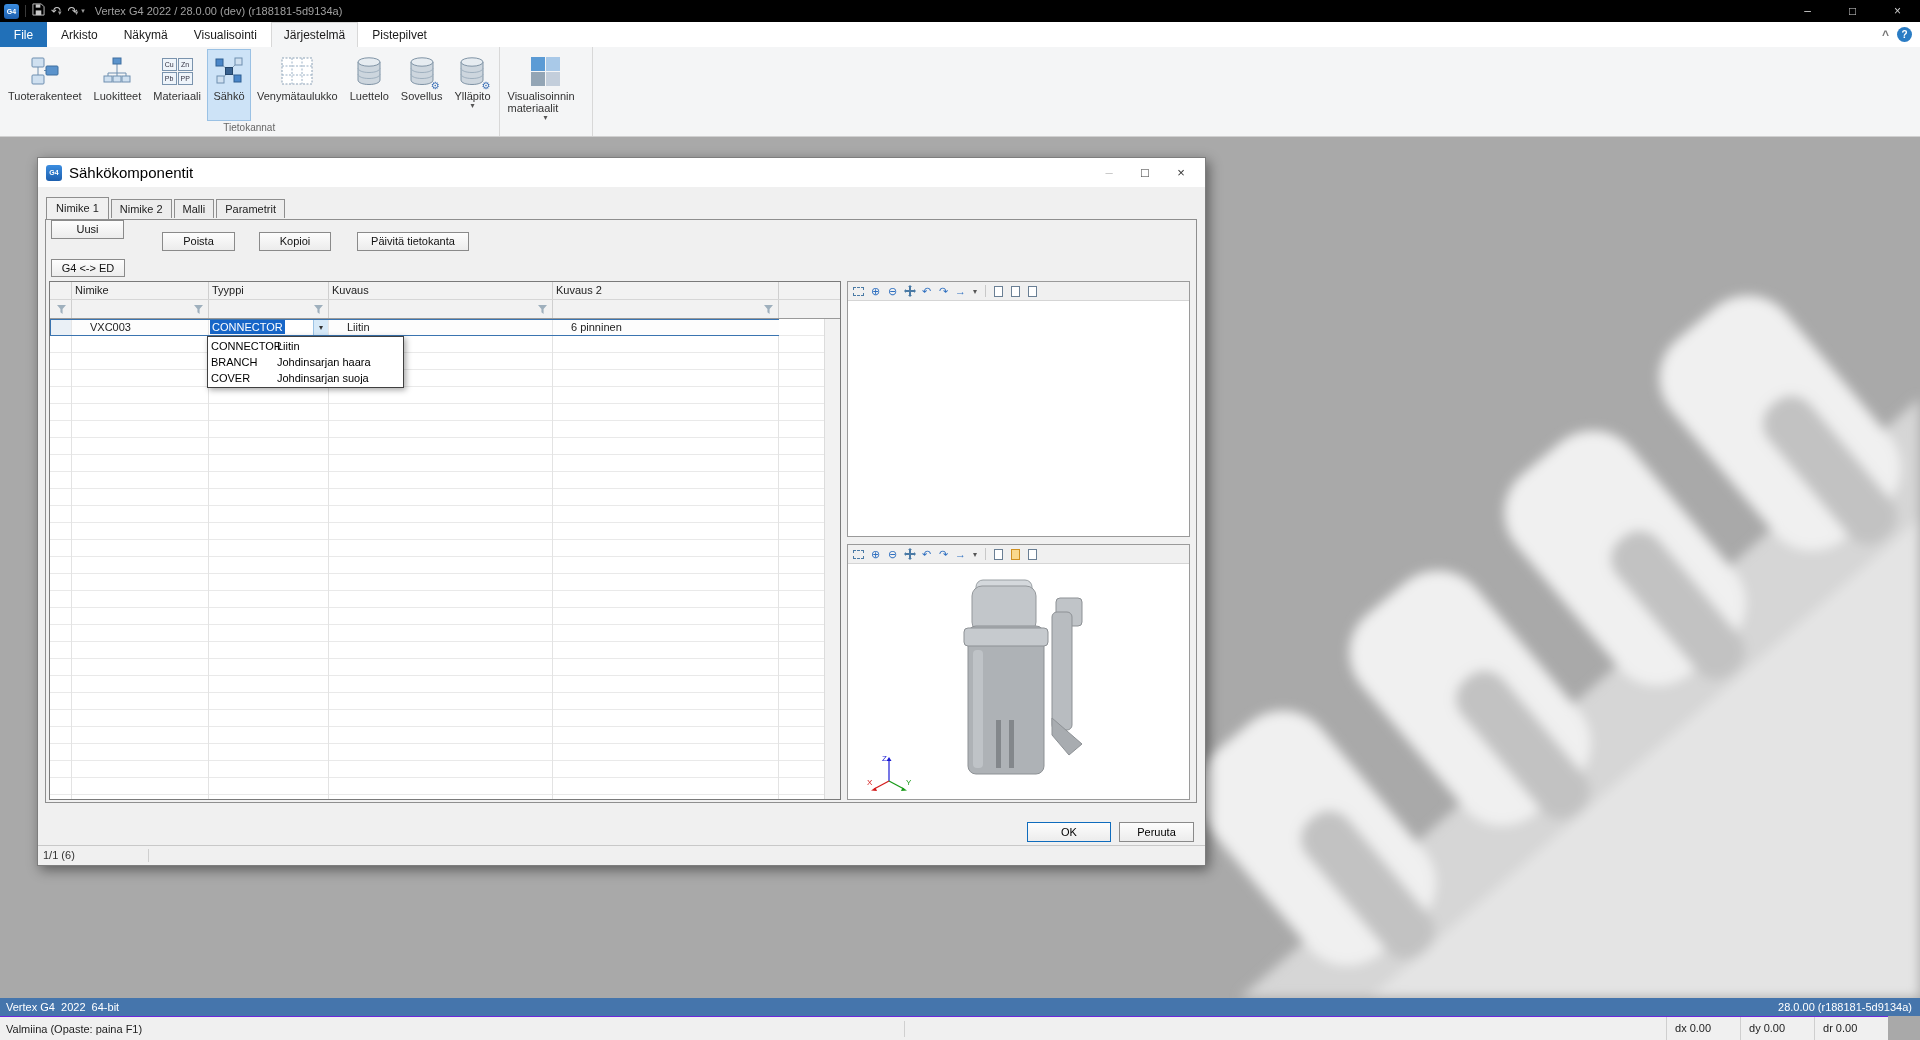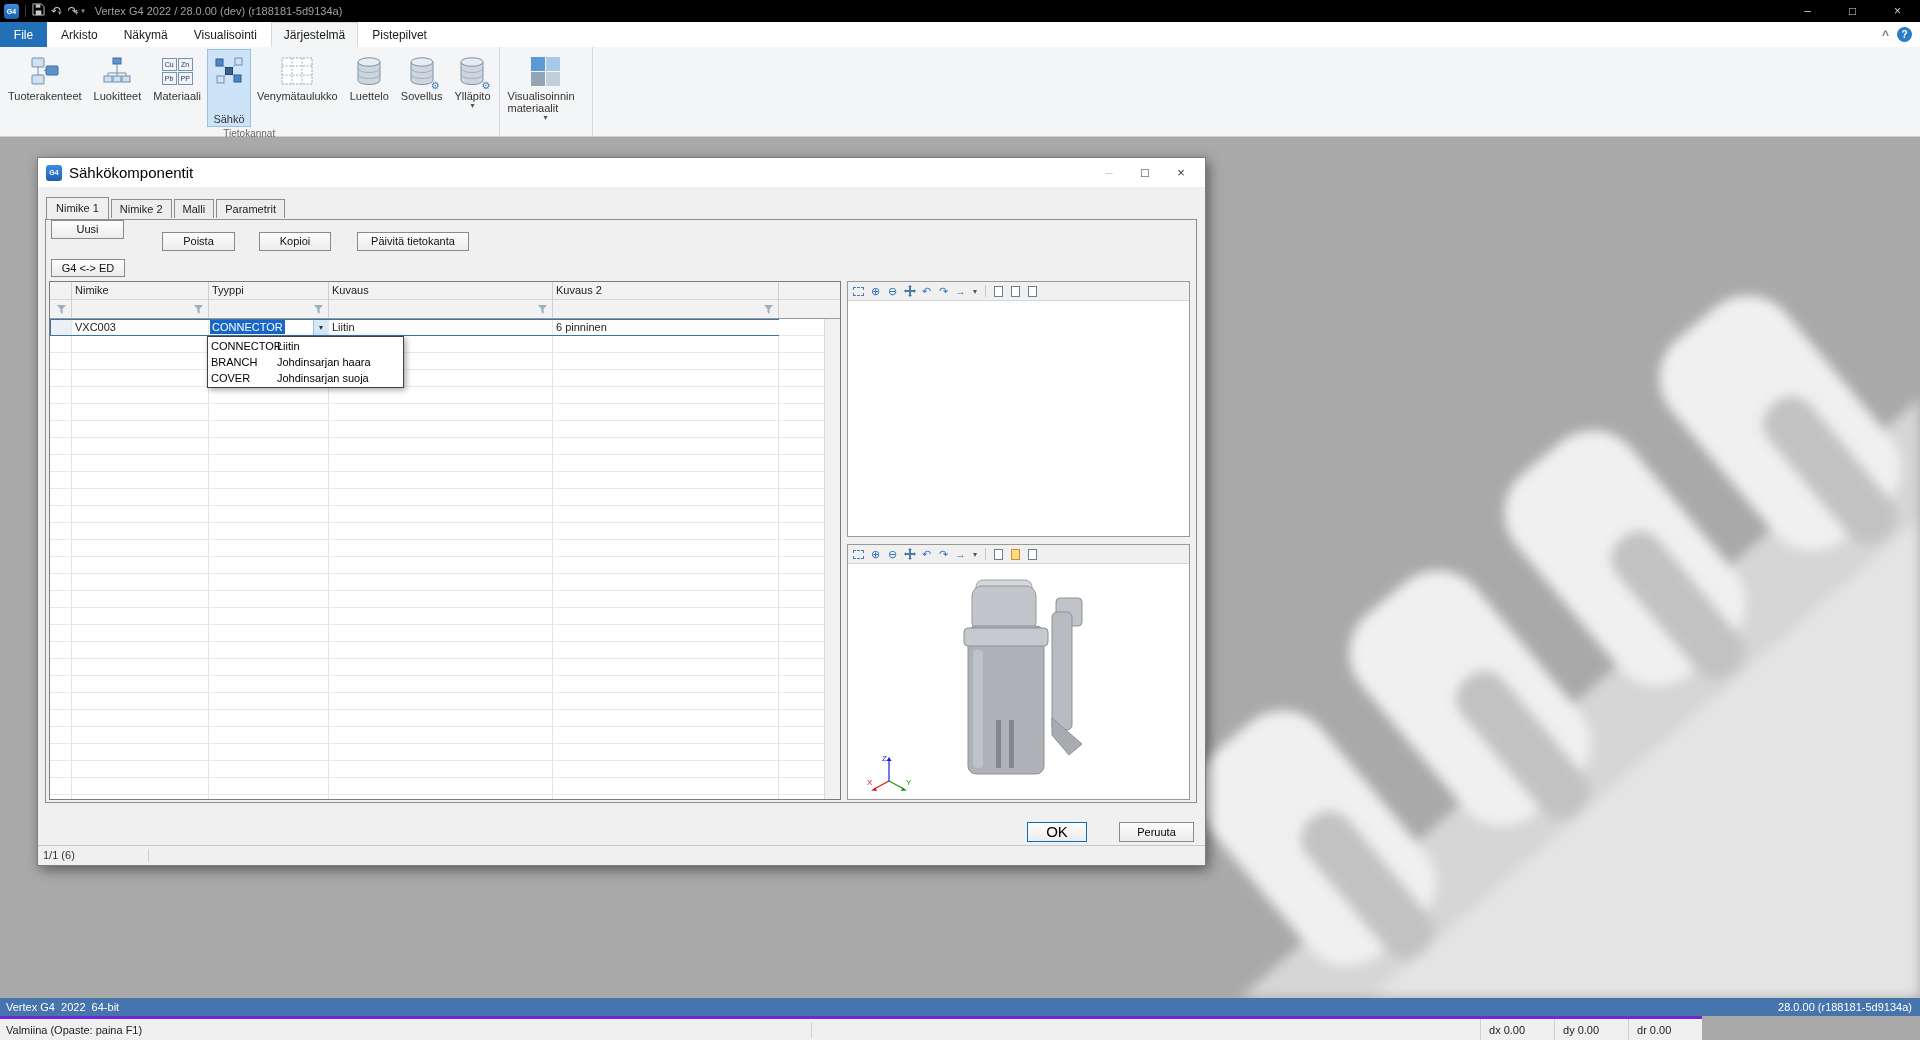--- a/index.html
+++ b/index.html
@@ -25,21 +25,21 @@
   .menu-right { margin-left:auto; display:flex; align-items:center; gap:8px; margin-right:8px; }
   .collapse-chevron { color:#777; font-size:12px; font-weight:bold; }
   .help-circle { width:15px; height:15px; border-radius:50%; background:#2a7cc4; color:#fff; font-size:10px; font-weight:bold; display:flex; align-items:center; justify-content:center; }
 
   
   .ribbon { position:absolute; top:47px; left:0; width:1920px; height:90px; background:#f4f5f6; border-bottom:1px solid #d0d0d0; display:flex; }
   .ribbon-group { display:flex; flex-direction:column; border-right:1px solid #d8d8d8; padding:2px 2px 0 2px; }
   .group-buttons { display:flex; align-items:stretch; flex:1; }
   .group-label { text-align:center; font-size:10px; color:#666; height:15px; line-height:14px; }
   .ribbon-btn { display:flex; flex-direction:column; align-items:center; padding:3px 5px 1px 5px; min-width:44px; border:1px solid transparent; }
-  .ribbon-btn.active { background:#cde3f7; border-color:#9ac1e4;gap:23px; }
+  .ribbon-btn.active { background:#cde3f7; border-color:#9ac1e4; }
   .rb-icon { height:36px; display:flex; align-items:center; justify-content:center; position:relative; }
   .rb-label { font-size:11px; color:#333; white-space:nowrap; margin-top:1px; }
   .rb-label.wrap { white-space:normal; width:76px; text-align:left; line-height:12px; }
   .rb-dd { font-size:8px; color:#555; line-height:8px; }
   .gear-overlay { position:absolute; right:-4px; bottom:-2px; font-size:10px; color:#3b6fb5; }
   .mat-grid { display:grid; grid-template-columns:15px 15px; gap:1px; }
   .mat-tile { height:13px; border:1px solid #7a93ad; background:#eef4fa; font-size:7px; line-height:11px; text-align:center; color:#334; }
   .vis-grid { display:grid; grid-template-columns:14px 14px; gap:1px; }
   .vis-tile { height:14px; }
 
@@ -77,21 +77,21 @@
   .head-split { position:absolute; left:0; right:0; top:17px; height:1px; background:#d6d6d6; }
   .col-label { position:absolute; top:2px; font-size:11px; color:#222; }
   .funnel { position:absolute; top:23px; width:9px; height:9px; background:#9fb0bd; clip-path:polygon(0 0,100% 0,62% 45%,62% 100%,38% 80%,38% 45%); }
   .grid-body { position:absolute; left:0; top:37px; bottom:0; right:16px;
     background-image:linear-gradient(#e3e3e3,#e3e3e3),linear-gradient(#e3e3e3,#e3e3e3),linear-gradient(#e3e3e3,#e3e3e3),linear-gradient(#e3e3e3,#e3e3e3),linear-gradient(#e3e3e3,#e3e3e3),repeating-linear-gradient(to bottom,#fff 0 16px,#e9e9e9 16px 17px);
     background-size:1px 100%,1px 100%,1px 100%,1px 100%,1px 100%,100% 17px;
     background-position:21px 0,158px 0,278px 0,502px 0,728px 0,0 0;
     background-repeat:no-repeat,no-repeat,no-repeat,no-repeat,no-repeat,repeat; }
   .grid-scroll { position:absolute; top:37px; right:0; bottom:0; width:16px; background:#f2f2f2; border-left:1px solid #dcdcdc; }
   .data-row { position:absolute; left:0; top:0; width:729px; height:17px; border:1px solid #3a74b0; background:#fff; }
-  .cell { position:absolute; top:0; bottom:0; font-size:11px; line-height:15px; padding-left:3px; border-right:1px solid #e6e6e6; background:#fdfdfd; overflow:hidden; white-space:nowrap; }
+  .cell { position:absolute; top:0; bottom:0; font-size:11px; line-height:15px; padding-left:18px; border-right:1px solid #e6e6e6; background:#fdfdfd; overflow:hidden; white-space:nowrap; }
   .c-sel { left:0; width:21px; background:#eaf0f6; }
   .c-nimike { left:21px; width:137px; }
   .c-tyyppi { left:158px; width:120px; padding:0; }
   .c-kuvaus { left:278px; width:224px; }
   .c-kuvaus2 { left:502px; width:226px; border-right:none; }
   .combo { display:flex; height:15px; background:#fff; }
   .combo-body { flex:1; background:#fff; overflow:hidden; white-space:nowrap; padding-left:1px; }
   .combo-val { background:#1766c8; color:#fff; font-size:11px; line-height:14px; display:inline-block; padding:0 2px; }
   .combo-btn { width:15px; background:#d6e9f8; border-left:1px solid #9cc3e5; display:flex; align-items:center; justify-content:center; font-size:8px; color:#333; }
   .type-dropdown { position:absolute; left:157px; top:54px; width:197px; background:#fff; border:1px solid #404040; box-shadow:2px 2px 6px rgba(0,0,0,.35); z-index:20; padding:1px 0; }
@@ -108,30 +108,30 @@
   .tbi.dd { font-size:8px; color:#555; width:8px; }
   .zoomwin { width:11px; height:9px; border:1px dashed #4a7aa5; }
   .tb-sep { width:1px; height:12px; background:#c8c8c8; margin:0 2px; }
   .page-ico { width:9px; height:11px; border:1px solid #6a7f94; background:#fff; }
   .page-ico.active { background:#fad98c; border-color:#d09020; }
   .pv-canvas { position:absolute; left:0; right:0; top:19px; bottom:0; background:#fff; }
   .axes { position:absolute; left:18px; bottom:6px; }
   .model3d { position:absolute; left:58px; top:4px; }
 
   
-  .dlg-ok { position:absolute; left:989px; top:664px; width:60px; height:20px; font-size:15px; background:linear-gradient(#fdfdfd,#ececec); border:1px solid #0f6cbd; text-align:center; line-height:18px; }
+  .dlg-ok { position:absolute; left:989px; top:664px; width:84px; height:20px; font-size:11px; background:linear-gradient(#fdfdfd,#ececec); border:1px solid #0f6cbd; text-align:center; line-height:18px; }
   .dlg-cancel { position:absolute; left:1081px; top:664px; width:75px; height:20px; font-size:11px; background:linear-gradient(#fdfdfd,#ececec); border:1px solid #8a8a8a; text-align:center; line-height:18px; }
   .dlg-status { position:absolute; left:0; right:0; bottom:0; height:20px; background:#f0f0f0; border-top:1px solid #c8c8c8; font-size:11px; line-height:19px; color:#333; padding-left:5px; }
   .dlg-status .div1 { position:absolute; left:110px; top:3px; bottom:3px; width:1px; background:#cfcfcf; }
 
   
   .appbar { position:absolute; top:998px; left:0; width:1920px; height:18px; background:#4575ac; color:#fff; font-size:11px; display:flex; align-items:center; }
   .appbar .left { margin-left:6px; white-space:pre; }
   .appbar .right { margin-left:auto; margin-right:8px; }
-  .statusbar { position:absolute; top:1016px; left:0; width:1702px; height:24px; background:#f0f0f0; border-top:3px solid #6d28d9; display:flex; align-items:center; font-size:11px; color:#222; }
+  .statusbar { position:absolute; top:1016px; left:0; width:1888px; height:24px; background:#f0f0f0; border-top:1px solid #6d28d9; display:flex; align-items:center; font-size:11px; color:#222; }
   .statusbar .ready { margin-left:6px; }
   .sb-spacer { flex:1; }
   .sb-sep { width:1px; height:16px; background:#d0d0d0; }
   .sb-cell { width:74px; border-left:1px solid #cfcfcf; height:100%; line-height:23px; padding-left:8px; }
 </style>
 </head>
 <body>
 
 <div class="titlebar">
   <div class="qat">

